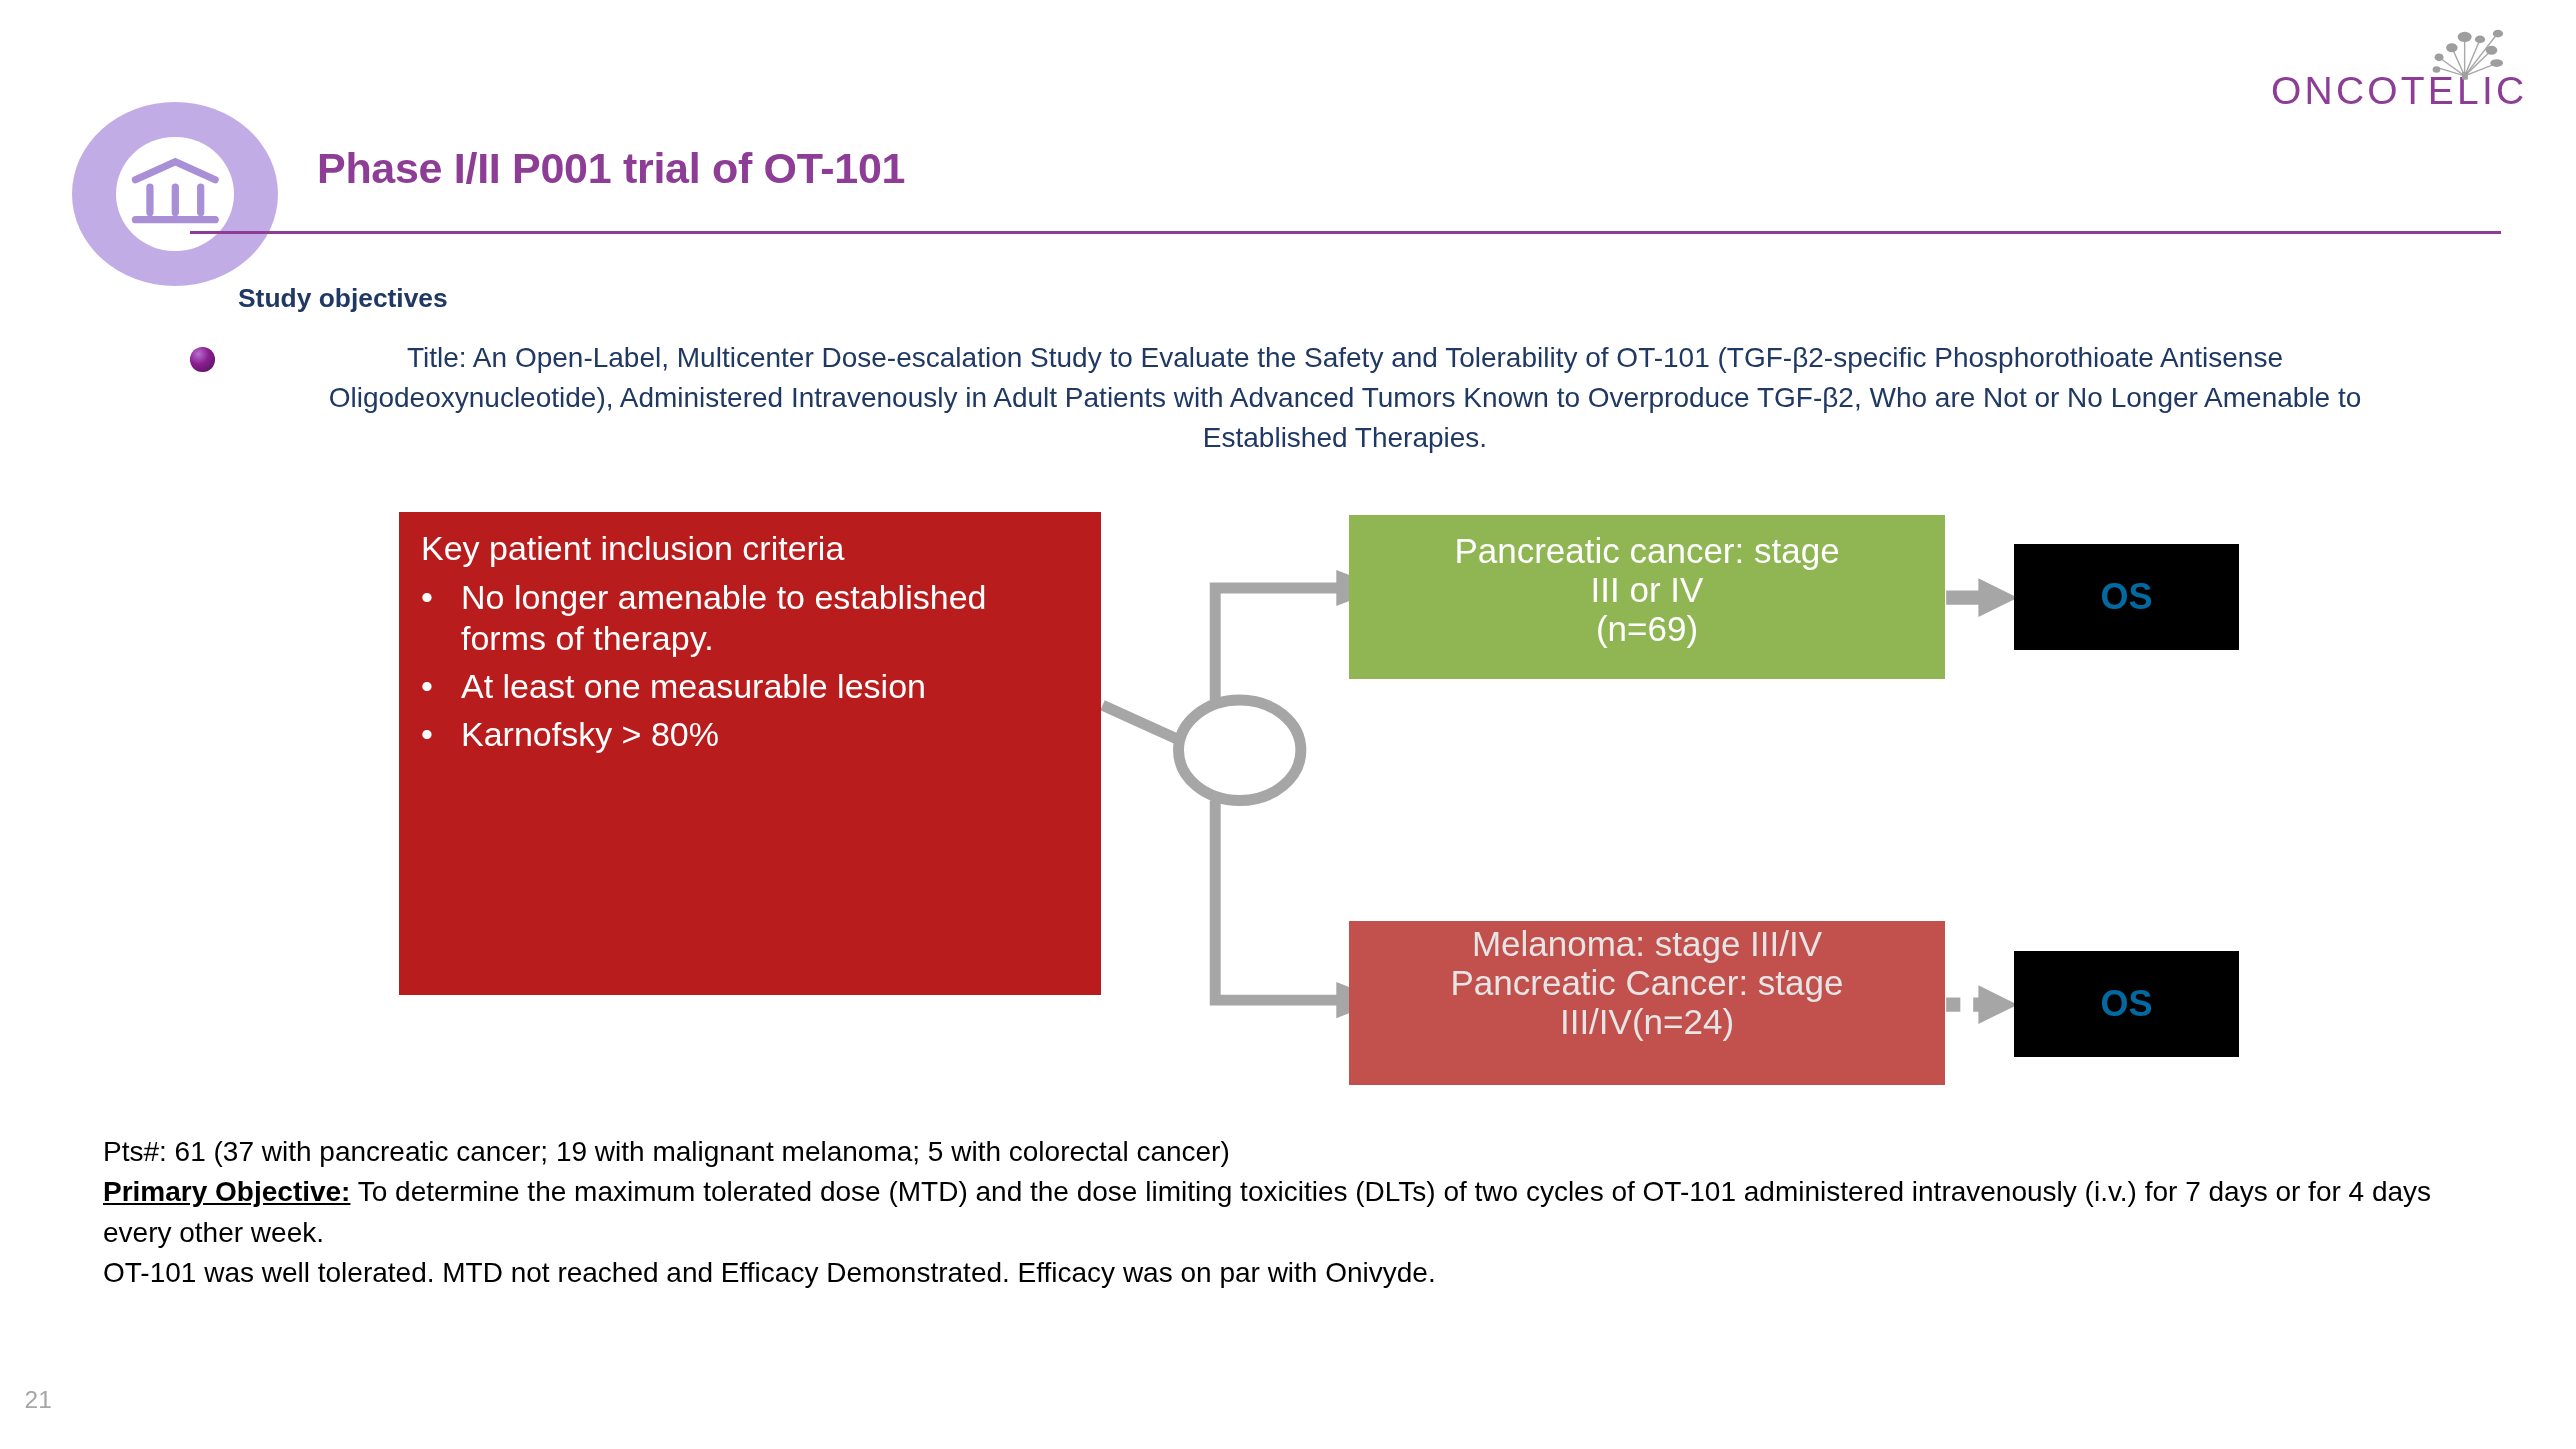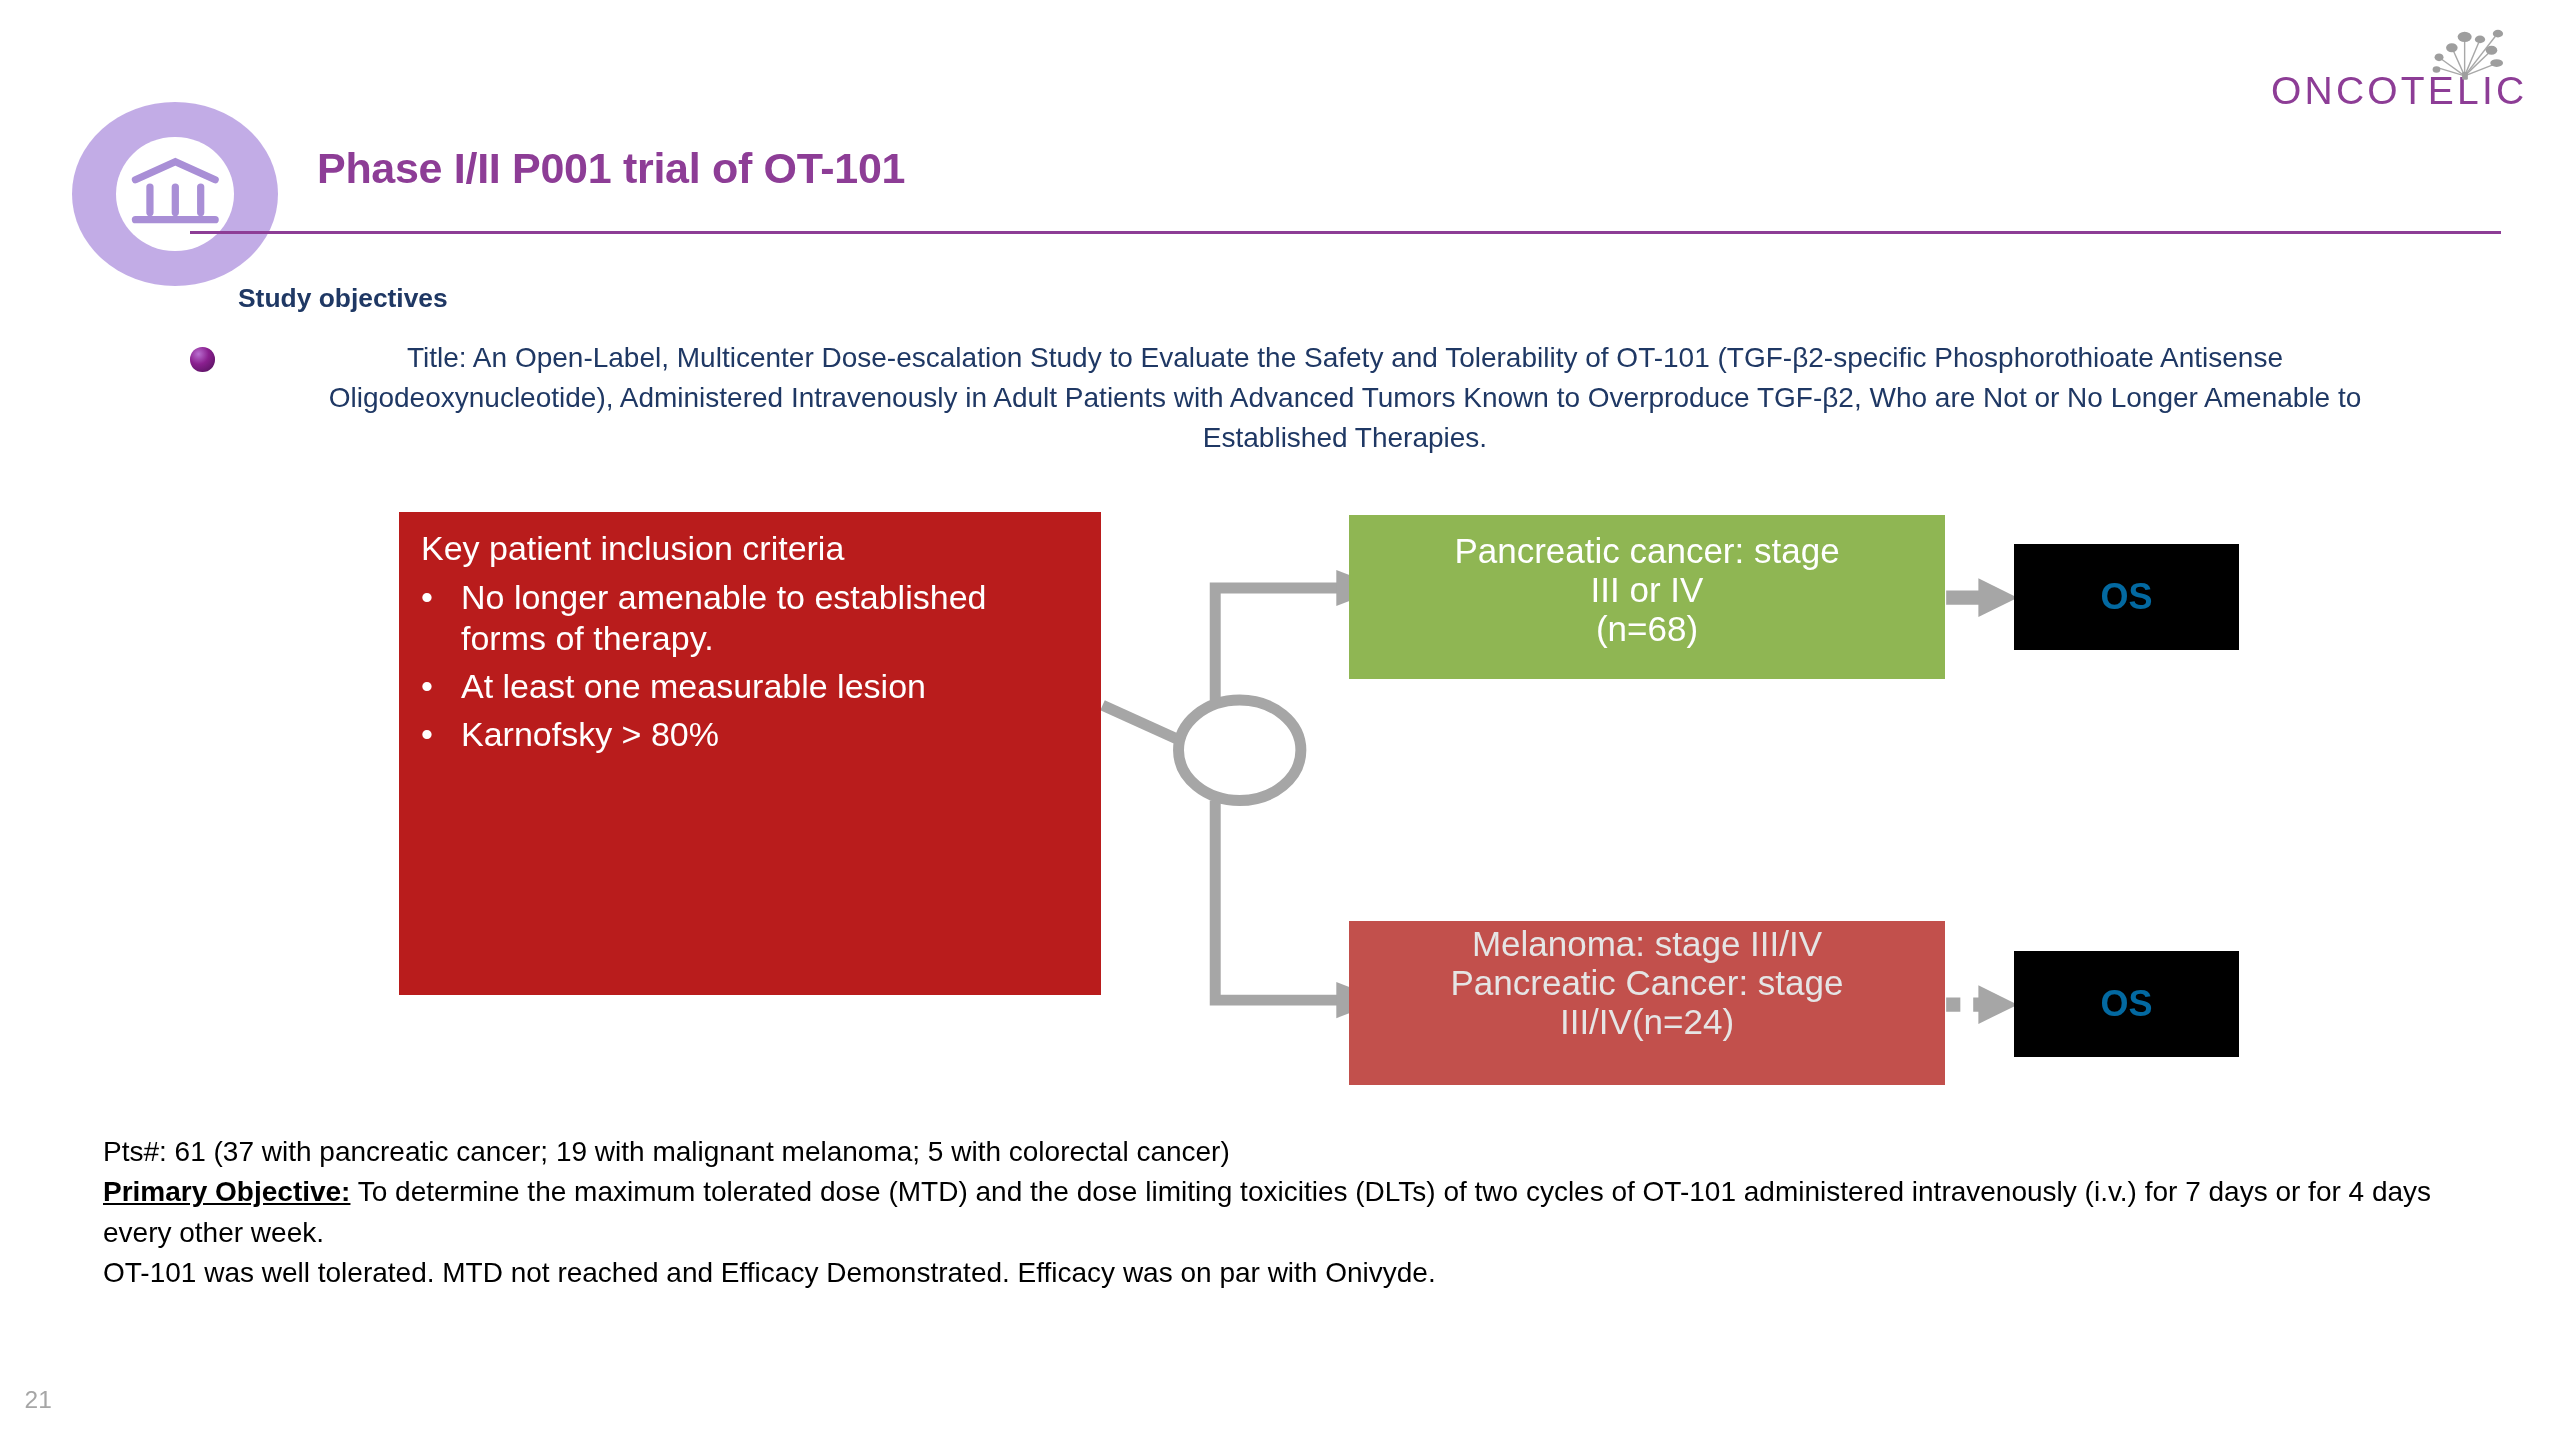--- a/index.html
+++ b/index.html
@@ -327,21 +327,21 @@
   </div>
   <div class="incl-item">
     <span class="b">•</span>
     <span class="t">Karnofsky &gt; 80%</span>
   </div>
 </div>
 
 <div id="pancreatic-box">
   <div>Pancreatic cancer: stage</div>
   <div>III or IV</div>
-  <div>(n=68)</div>
+  <div>(n=69)</div>
 </div>
 
 <div id="melanoma-box">
   <div>Melanoma: stage III/IV</div>
   <div>Pancreatic Cancer: stage</div>
   <div>III/IV(n=24)</div>
 </div>
 
 <div class="os-box" id="os-box-top">OS</div>
 <div class="os-box" id="os-box-bottom">OS</div>

